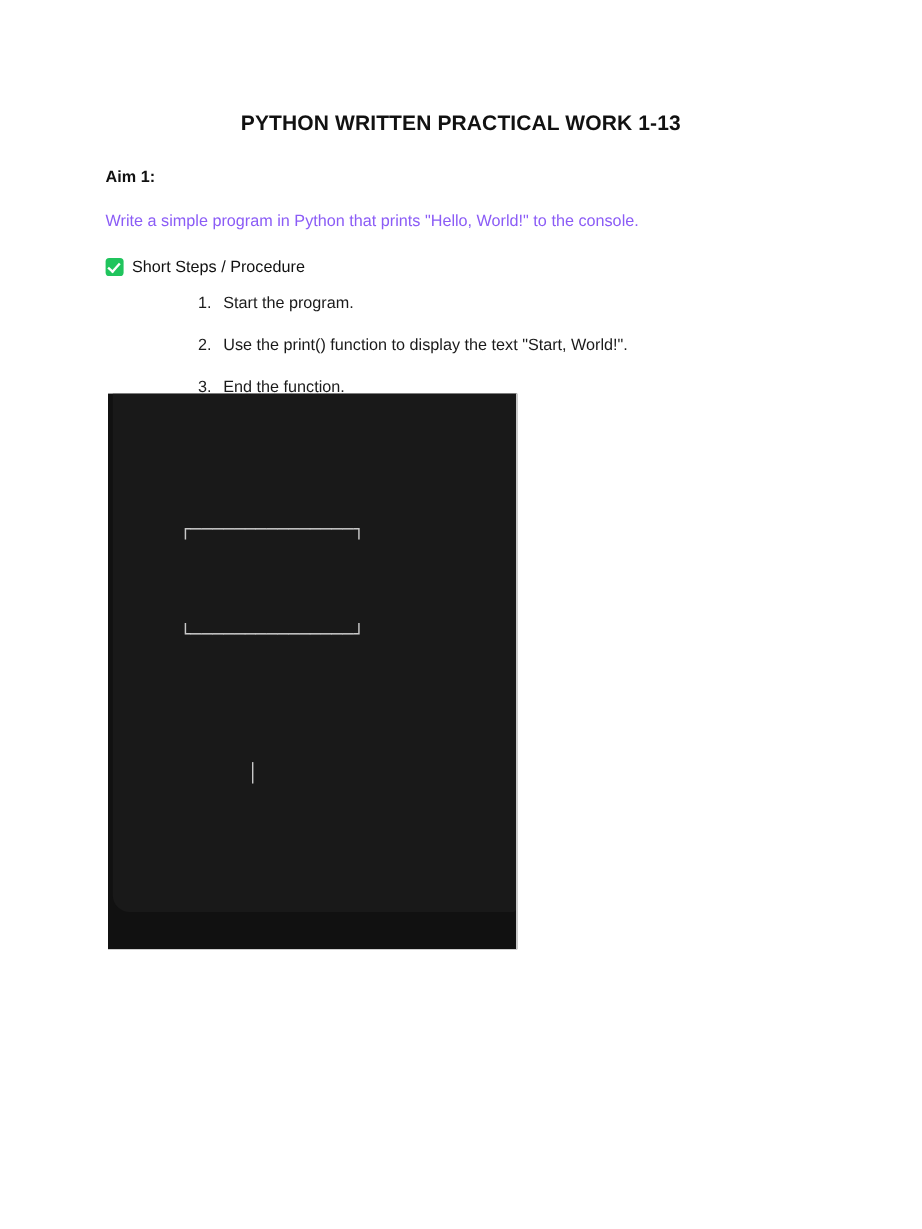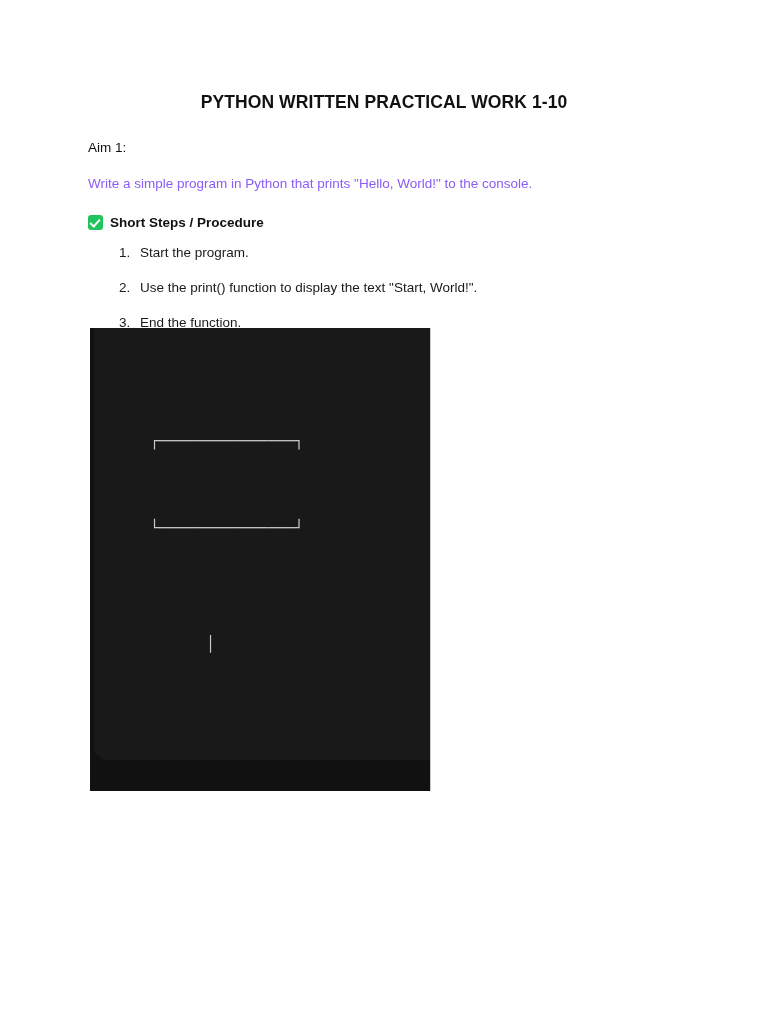--- a/index.html
+++ b/index.html
@@ -27,37 +27,37 @@
     text-align: center;
     font-size: 17.5px;
     font-weight: bold;
     letter-spacing: 0.1px;
     color: #111111;
   }
   .aim-label {
     margin: 0;
     padding-top: 27px;
     font-size: 13.5px;
-    font-weight: normal;
+    font-weight: bold;
     color: #111111;
   }
   .aim-text {
     margin: 0;
     padding-top: 19px;
     font-size: 13.5px;
     line-height: 1.45;
     color: #8b5cf6;
   }
   .steps-heading {
     display: flex;
     align-items: flex-end;
     gap: 7px;
     padding-top: 21px;
     font-size: 13.5px;
-    font-weight: bold;
+    font-weight: normal;
     color: #111111;
   }
   .check-icon {
     display: inline-block;
     width: 15px;
     height: 15px;
     border-radius: 3px;
     background: #20c45d;
     position: relative;
     flex: 0 0 auto;
@@ -78,20 +78,21 @@
     padding-top: 14px;
     padding-left: 46px;
     font-size: 13.5px;
     list-style-position: outside;
   }
   ol.steps li {
     padding-left: 6px;
     margin-bottom: 17px;
     line-height: 1.35;
     color: #1a1a1a;
+    margin-left: 46px;
   }
   
   .panel-outer {
     position: absolute;
     left: 90px;
     top: 328px;
     width: 340px;
     height: 463px;
     background: #111111;
     border-right: 1px solid #c9c9c9;
@@ -125,21 +126,21 @@
     padding-left: 56px;
   }
   .blue { color: #3b8fd4; }
   .frame { color: #c8c8c8; }
 </style>
 </head>
 <body>
 
 <div class="page">
 
-  <h1 class="doc-title">PYTHON WRITTEN PRACTICAL WORK 1-10</h1>
+  <h1 class="doc-title">PYTHON WRITTEN PRACTICAL WORK 1-13</h1>
 
   <p class="aim-label">Aim 1:</p>
 
   <p class="aim-text">Write a simple program in Python that prints "Hello, World!" to the console.</p>
 
   <div class="steps-heading">
     <span class="check-icon"></span>
     <span>Short Steps / Procedure</span>
   </div>
 

